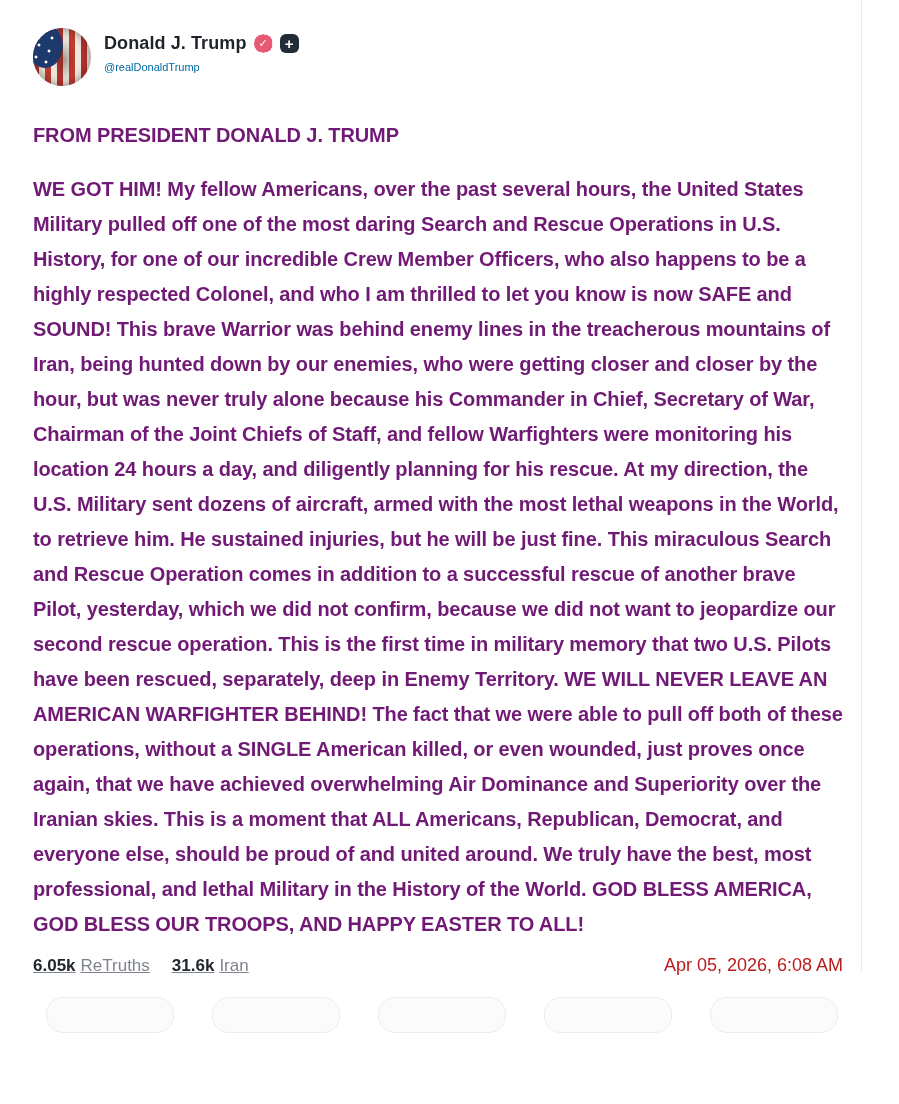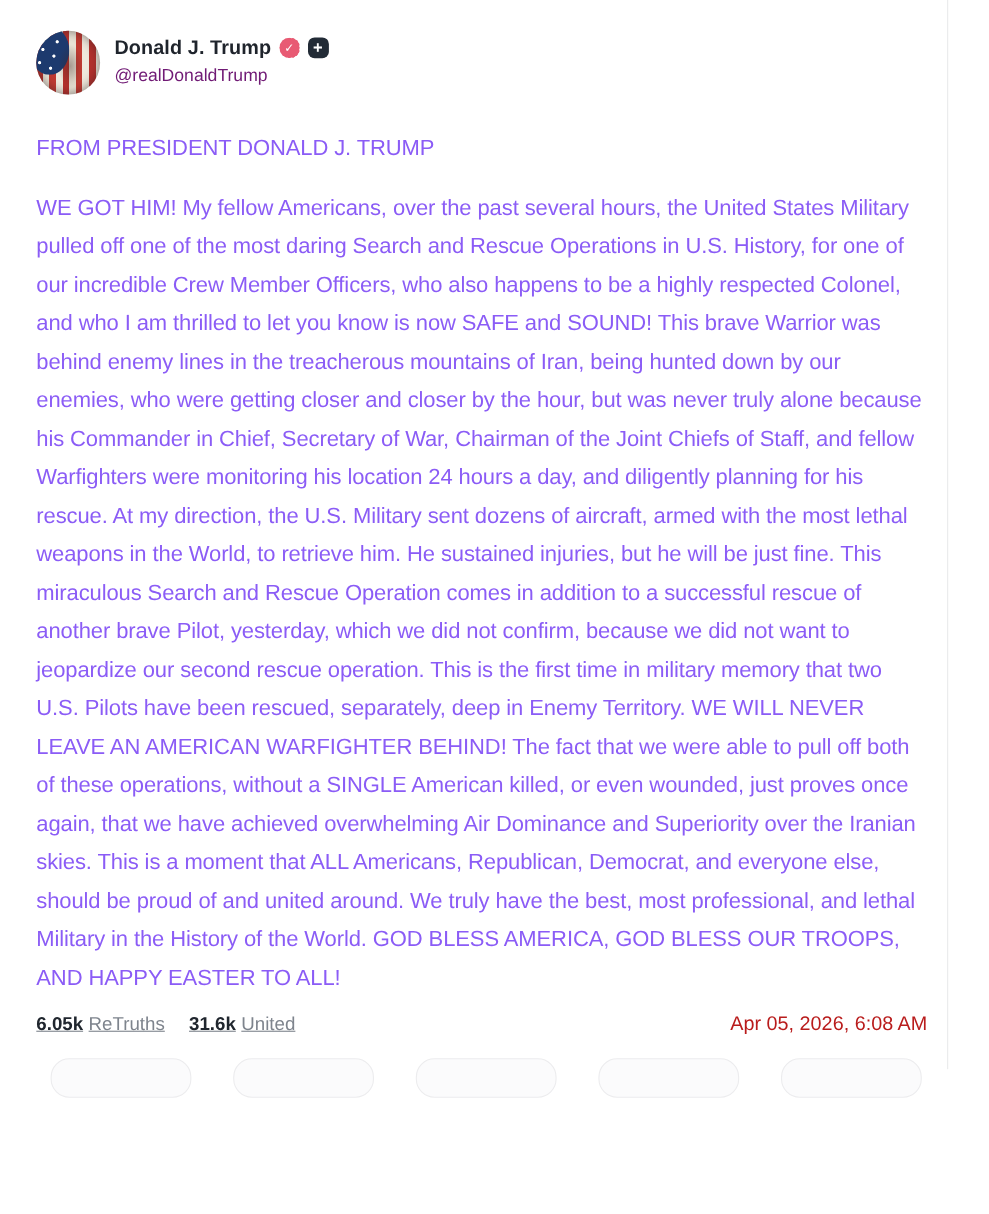--- a/index.html
+++ b/index.html
@@ -48,23 +48,23 @@
   }
   .badge.verified {
     background:#e85a73;
     font-size:11px; font-weight:bold;
     clip-path:polygon(50% 0%,61% 4%,72% 2%,80% 10%,91% 12%,93% 23%,100% 31%,97% 42%,100% 50%,97% 58%,100% 69%,93% 77%,91% 88%,80% 90%,72% 98%,61% 96%,50% 100%,39% 96%,28% 98%,20% 90%,9% 88%,7% 77%,0% 69%,3% 58%,0% 50%,3% 42%,0% 31%,7% 23%,9% 12%,20% 10%,28% 2%,39% 4%);
   }
   .badge.plus {
     background:#222b36; border-radius:6px;
     font-size:15px; font-weight:bold; line-height:1;
   }
-  .handle { font-size:16px; color:#701a75; margin-top:7px; }
+  .handle { font-size:11px; color:#0369a1; margin-top:7px; }
   
-  .post-text { color:#8b5cf6; font-size:20px; line-height:35px; letter-spacing:-0.1px; }
+  .post-text { color:#701a75; font-size:20px; line-height:35px; letter-spacing:-0.1px;font-weight:bold; }
   .intro-line { margin-top:32px; width:810px; }
   .body-text { margin-top:19px; width:810px; }
   
   .meta-row {
     margin-top:13px; width:810px;
     display:flex; align-items:baseline;
   }
   .stat { font-size:17px; color:#7e848d; margin-right:22px;text-decoration:underline; }
   .stat b { color:#20262e; font-weight:bold; margin-right:5px; }
   .timestamp { margin-left:auto; font-size:18px; color:#b91c1c; }
@@ -97,21 +97,21 @@
       <div class="handle">@realDonaldTrump</div>
     </div>
   </div>
 
   <div class="post-text intro-line">FROM PRESIDENT DONALD J. TRUMP</div>
 
   <div class="post-text body-text">WE GOT HIM! My fellow Americans, over the past several hours, the United States Military pulled off one of the most daring Search and Rescue Operations in U.S. History, for one of our incredible Crew Member Officers, who also happens to be a highly respected Colonel, and who I am thrilled to let you know is now SAFE and SOUND! This brave Warrior was behind enemy lines in the treacherous mountains of Iran, being hunted down by our enemies, who were getting closer and closer by the hour, but was never truly alone because his Commander in Chief, Secretary of War, Chairman of the Joint Chiefs of Staff, and fellow Warfighters were monitoring his location 24 hours a day, and diligently planning for his rescue. At my direction, the U.S. Military sent dozens of aircraft, armed with the most lethal weapons in the World, to retrieve him. He sustained injuries, but he will be just fine. This miraculous Search and Rescue Operation comes in addition to a successful rescue of another brave Pilot, yesterday, which we did not confirm, because we did not want to jeopardize our second rescue operation. This is the first time in military memory that two U.S. Pilots have been rescued, separately, deep in Enemy Territory. WE WILL NEVER LEAVE AN AMERICAN WARFIGHTER BEHIND! The fact that we were able to pull off both of these operations, without a SINGLE American killed, or even wounded, just proves once again, that we have achieved overwhelming Air Dominance and Superiority over the Iranian skies. This is a moment that ALL Americans, Republican, Democrat, and everyone else, should be proud of and united around. We truly have the best, most professional, and lethal Military in the History of the World. GOD BLESS AMERICA, GOD BLESS OUR TROOPS, AND HAPPY EASTER TO ALL!</div>
 
   <div class="meta-row">
     <span class="stat"><b>6.05k</b><span>ReTruths</span></span>
-    <span class="stat"><b>31.6k</b><span>United</span></span>
+    <span class="stat"><b>31.6k</b><span>Iran</span></span>
     <span class="timestamp">Apr 05, 2026, 6:08 AM</span>
   </div>
 
   <div class="actions">
     <div class="action-btn"></div>
     <div class="action-btn"></div>
     <div class="action-btn"></div>
     <div class="action-btn"></div>
     <div class="action-btn"></div>
   </div>

